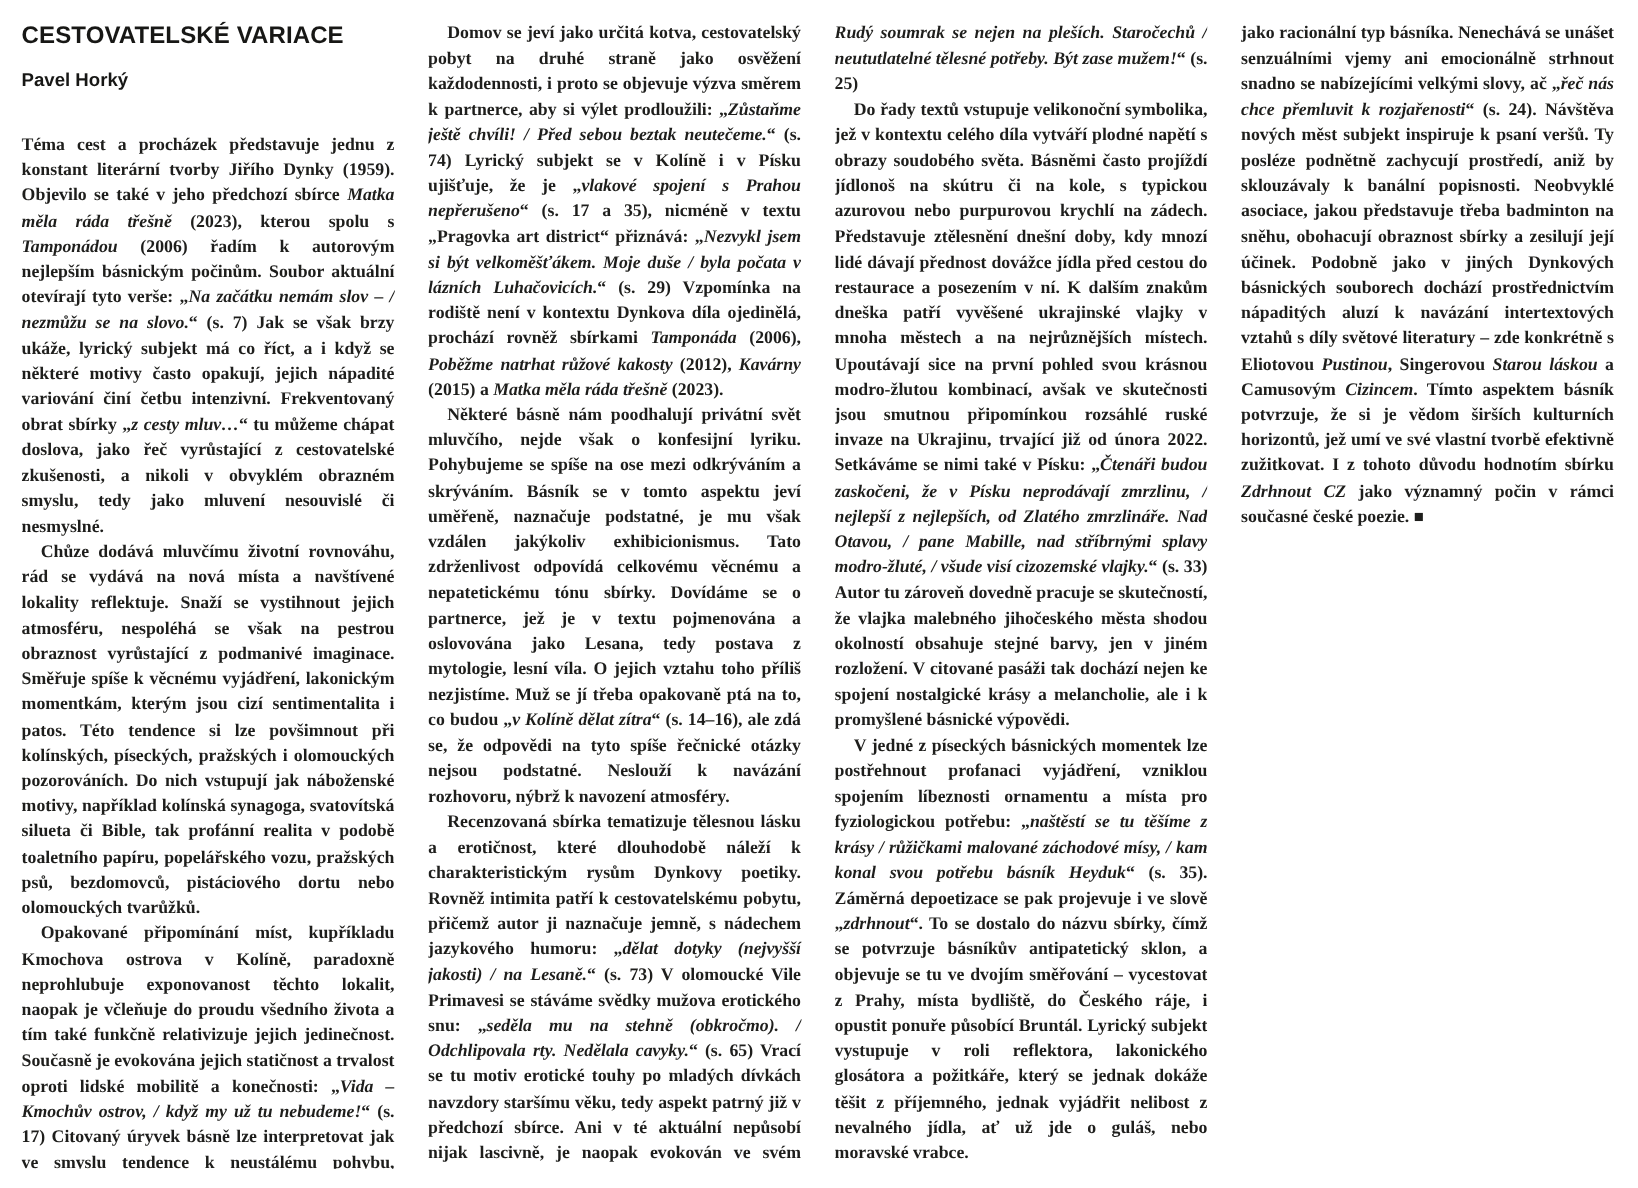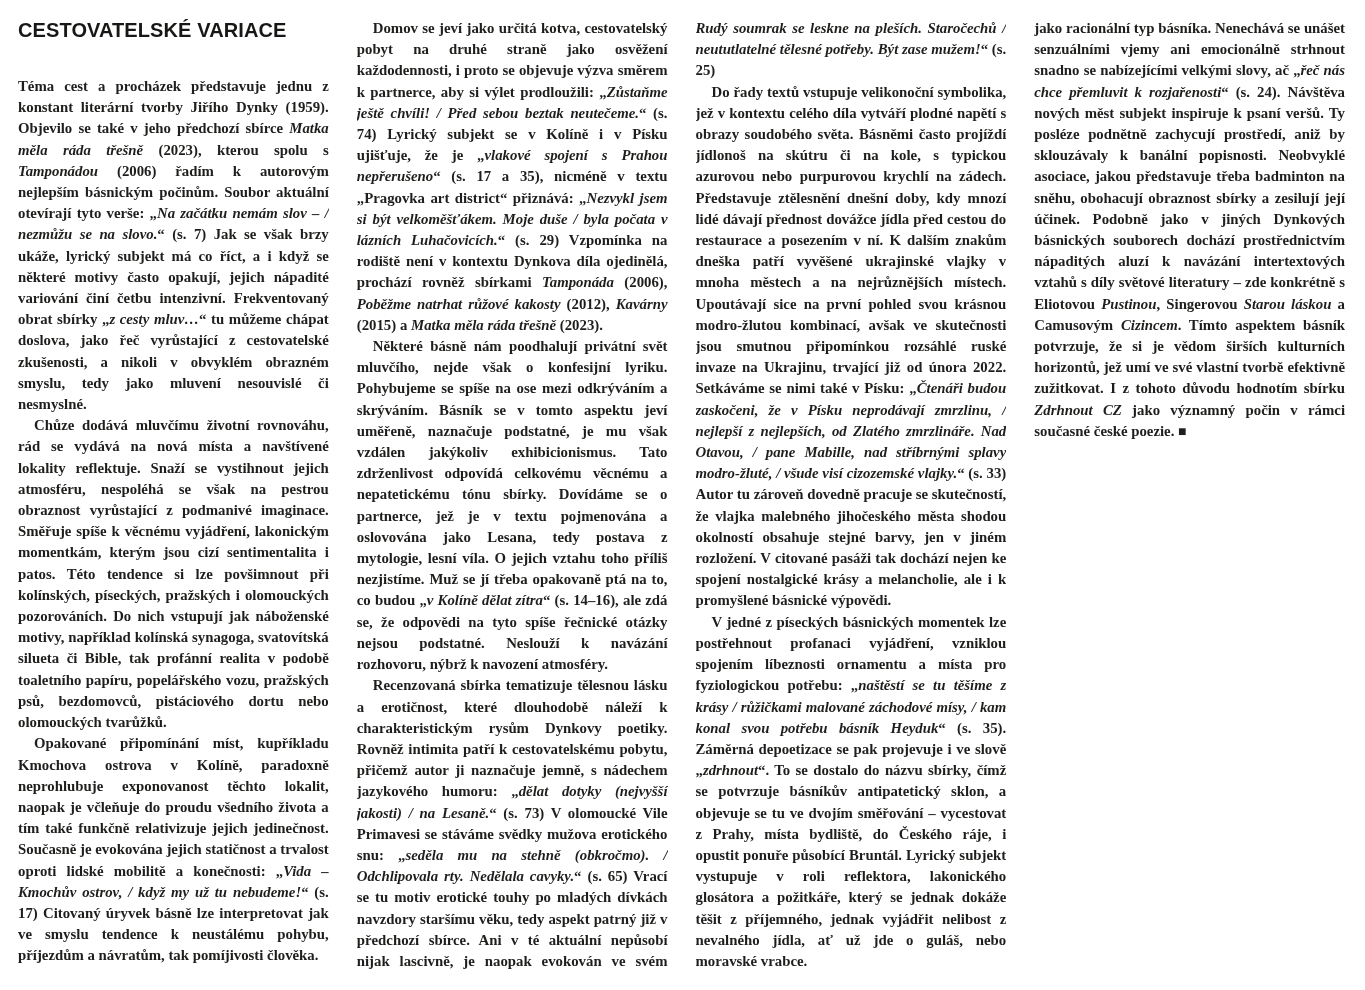--- a/index.html
+++ b/index.html
@@ -55,34 +55,35 @@
 </style>
 </head>
 <body>
 
 <div class="page">
   <div class="columns">
 
     <div class="column">
       <header class="article-header">
         <h1 class="article-title">CESTOVATELSKÉ VARIACE</h1>
+        <h2 class="article-author">Pavel Horký</h2>
       </header>
     <p class="para"><span class="run">Téma cest a procházek představuje jednu z konstant literární tvorby Jiřího Dynky (1959). Objevilo se také v jeho předchozí sbírce </span><span class="run italic">Matka měla ráda třešně</span><span class="run"> (2023), kterou spolu s </span><span class="run italic">Tamponádou</span><span class="run"> (2006) řadím k autorovým nejlepším básnickým počinům. Soubor aktuální otevírají tyto verše: „</span><span class="run italic">Na začátku nemám slov – / nezmůžu se na slovo.</span><span class="run">“ (s. 7) Jak se však brzy ukáže, lyrický subjekt má co říct, a i když se některé motivy často opakují, jejich nápadité variování činí četbu intenzivní. Frekventovaný obrat sbírky „</span><span class="run italic">z cesty mluv…</span><span class="run">“ tu můžeme chápat doslova, jako řeč vyrůstající z cestovatelské zkušenosti, a nikoli v obvyklém obrazném smyslu, tedy jako mluvení nesouvislé či nesmyslné.</span></p>
         <p class="para indent"><span class="run">Chůze dodává mluvčímu životní rovnováhu, rád se vydává na nová místa a navštívené lokality reflektuje. Snaží se vystihnout jejich atmosféru, nespoléhá se však na pestrou obraznost vyrůstající z podmanivé imaginace. Směřuje spíše k věcnému vyjádření, lakonickým momentkám, kterým jsou cizí sentimentalita i patos. Této tendence si lze povšimnout při kolínských, píseckých, pražských i olomouckých pozorováních. Do nich vstupují jak náboženské motivy, například kolínská synagoga, svatovítská silueta či Bible, tak profánní realita v podobě toaletního papíru, popelářského vozu, pražských psů, bezdomovců, pistáciového dortu nebo olomouckých tvarůžků.</span></p>
         <p class="para indent"><span class="run">Opakované připomínání míst, kupříkladu Kmochova ostrova v Kolíně, paradoxně neprohlubuje exponovanost těchto lokalit, naopak je včleňuje do proudu všedního života a tím také funkčně relativizuje jejich jedinečnost. Současně je evokována jejich statičnost a trvalost oproti lidské mobilitě a konečnosti: „</span><span class="run italic">Vida – Kmochův ostrov, / když my už tu nebudeme!</span><span class="run">“ (s. 17) Citovaný úryvek básně lze interpretovat jak ve smyslu tendence k neustálému pohybu, příjezdům a návratům, tak pomíjivosti člověka.</span></p>
       </div>
 
     <div class="column">
         <p class="para indent"><span class="run">Domov se jeví jako určitá kotva, cestovatelský pobyt na druhé straně jako osvěžení každodennosti, i proto se objevuje výzva směrem k partnerce, aby si výlet prodloužili: „</span><span class="run italic">Zůstaňme ještě chvíli! / Před sebou beztak neutečeme.</span><span class="run">“ (s. 74) Lyrický subjekt se v Kolíně i v Písku ujišťuje, že je „</span><span class="run italic">vlakové spojení s Prahou nepřerušeno</span><span class="run">“ (s. 17 a 35), nicméně v textu „Pragovka art district“ přiznává: „</span><span class="run italic">Nezvykl jsem si být velkoměšťákem. Moje duše / byla počata v lázních Luhačovicích.</span><span class="run">“ (s. 29) Vzpomínka na rodiště není v kontextu Dynkova díla ojedinělá, prochází rovněž sbírkami </span><span class="run italic">Tamponáda</span><span class="run"> (2006), </span><span class="run italic">Poběžme natrhat růžové kakosty</span><span class="run"> (2012), </span><span class="run italic">Kavárny</span><span class="run"> (2015) a </span><span class="run italic">Matka měla ráda třešně</span><span class="run"> (2023).</span></p>
         <p class="para indent"><span class="run">Některé básně nám poodhalují privátní svět mluvčího, nejde však o konfesijní lyriku. Pohybujeme se spíše na ose mezi odkrýváním a skrýváním. Básník se v tomto aspektu jeví uměřeně, naznačuje podstatné, je mu však vzdálen jakýkoliv exhibicionismus. Tato zdrženlivost odpovídá celkovému věcnému a nepatetickému tónu sbírky. Dovídáme se o partnerce, jež je v textu pojmenována a oslovována jako Lesana, tedy postava z mytologie, lesní víla. O jejich vztahu toho příliš nezjistíme. Muž se jí třeba opakovaně ptá na to, co budou „</span><span class="run italic">v Kolíně dělat zítra</span><span class="run">“ (s. 14–16), ale zdá se, že odpovědi na tyto spíše řečnické otázky nejsou podstatné. Neslouží k navázání rozhovoru, nýbrž k navození atmosféry.</span></p>
         <p class="para indent"><span class="run">Recenzovaná sbírka tematizuje tělesnou lásku a erotičnost, které dlouhodobě náleží k charakteristickým rysům Dynkovy poetiky. Rovněž intimita patří k cestovatelskému pobytu, přičemž autor ji naznačuje jemně, s nádechem jazykového humoru: „</span><span class="run italic">dělat dotyky (nejvyšší jakosti) / na Lesaně.</span><span class="run">“ (s. 73) V olomoucké Vile Primavesi se stáváme svědky mužova erotického snu: „</span><span class="run italic">seděla mu na stehně (obkročmo). / Odchlipovala rty. Nedělala cavyky.</span><span class="run">“ (s. 65) Vrací se tu motiv erotické touhy po mladých dívkách navzdory staršímu věku, tedy aspekt patrný již v předchozí sbírce. Ani v té aktuální nepůsobí nijak lascivně, je naopak evokován ve svém existenciálním rozměru: „</span><span class="run italic">Mladočešky. Slast z kvantity, / není toho, kaštanových květů, nikdy dost. /</span></p>
       </div>
 
     <div class="column">
-        <p class="para"><span class="run italic">Rudý soumrak se leskne na pleších. Staročechů / neututlatelné tělesné potřeby. Být zase mužem!</span><span class="run">“ (s. 25)</span></p>
+        <p class="para"><span class="run italic">Rudý soumrak se nejen na pleších. Staročechů / neututlatelné tělesné potřeby. Být zase mužem!</span><span class="run">“ (s. 25)</span></p>
         <p class="para indent"><span class="run">Do řady textů vstupuje velikonoční symbolika, jež v kontextu celého díla vytváří plodné napětí s obrazy soudobého světa. Básněmi často projíždí jídlonoš na skútru či na kole, s typickou azurovou nebo purpurovou krychlí na zádech. Představuje ztělesnění dnešní doby, kdy mnozí lidé dávají přednost dovážce jídla před cestou do restaurace a posezením v ní. K dalším znakům dneška patří vyvěšené ukrajinské vlajky v mnoha městech a na nejrůznějších místech. Upoutávají sice na první pohled svou krásnou modro-žlutou kombinací, avšak ve skutečnosti jsou smutnou připomínkou rozsáhlé ruské invaze na Ukrajinu, trvající již od února 2022. Setkáváme se nimi také v Písku: „</span><span class="run italic">Čtenáři budou zaskočeni, že v Písku neprodávají zmrzlinu, / nejlepší z nejlepších, od Zlatého zmrzlináře. Nad Otavou, / pane Mabille, nad stříbrnými splavy modro-žluté, / všude visí cizozemské vlajky.</span><span class="run">“ (s. 33) Autor tu zároveň dovedně pracuje se skutečností, že vlajka malebného jihočeského města shodou okolností obsahuje stejné barvy, jen v jiném rozložení. V citované pasáži tak dochází nejen ke spojení nostalgické krásy a melancholie, ale i k promyšlené básnické výpovědi.</span></p>
         <p class="para indent"><span class="run">V jedné z píseckých básnických momentek lze postřehnout profanaci vyjádření, vzniklou spojením líbeznosti ornamentu a místa pro fyziologickou potřebu: „</span><span class="run italic">naštěstí se tu těšíme z krásy / růžičkami malované záchodové mísy, / kam konal svou potřebu básník Heyduk</span><span class="run">“ (s. 35). Záměrná depoetizace se pak projevuje i ve slově „</span><span class="run italic">zdrhnout</span><span class="run">“. To se dostalo do názvu sbírky, čímž se potvrzuje básníkův antipatetický sklon, a objevuje se tu ve dvojím směřování – vycestovat z Prahy, místa bydliště, do Českého ráje, i opustit ponuře působící Bruntál. Lyrický subjekt vystupuje v roli reflektora, lakonického glosátora a požitkáře, který se jednak dokáže těšit z příjemného, jednak vyjádřit nelibost z nevalného jídla, ať už jde o guláš, nebo moravské vrabce.</span></p>
         <p class="para indent"><span class="run">Jiří Dynka slovy neplýtvá; zdá se, že každé z nich má důkladně promyšlené. Připadá mi</span></p>
       </div>
 
     <div class="column">
         <p class="para"><span class="run">jako racionální typ básníka. Nenechává se unášet senzuálními vjemy ani emocionálně strhnout snadno se nabízejícími velkými slovy, ač „</span><span class="run italic">řeč nás chce přemluvit k rozjařenosti</span><span class="run">“ (s. 24). Návštěva nových měst subjekt inspiruje k psaní veršů. Ty posléze podnětně zachycují prostředí, aniž by sklouzávaly k banální popisnosti. Neobvyklé asociace, jakou představuje třeba badminton na sněhu, obohacují obraznost sbírky a zesilují její účinek. Podobně jako v jiných Dynkových básnických souborech dochází prostřednictvím nápaditých aluzí k navázání intertextových vztahů s díly světové literatury – zde konkrétně s Eliotovou </span><span class="run italic">Pustinou</span><span class="run">, Singerovou </span><span class="run italic">Starou láskou</span><span class="run"> a Camusovým </span><span class="run italic">Cizincem</span><span class="run">. Tímto aspektem básník potvrzuje, že si je vědom širších kulturních horizontů, jež umí ve své vlastní tvorbě efektivně zužitkovat. I z tohoto důvodu hodnotím sbírku </span><span class="run italic">Zdrhnout CZ</span><span class="run"> jako významný počin v rámci současné české poezie. </span><span class="run end-mark">■</span></p>
       </div>
 
   </div>

